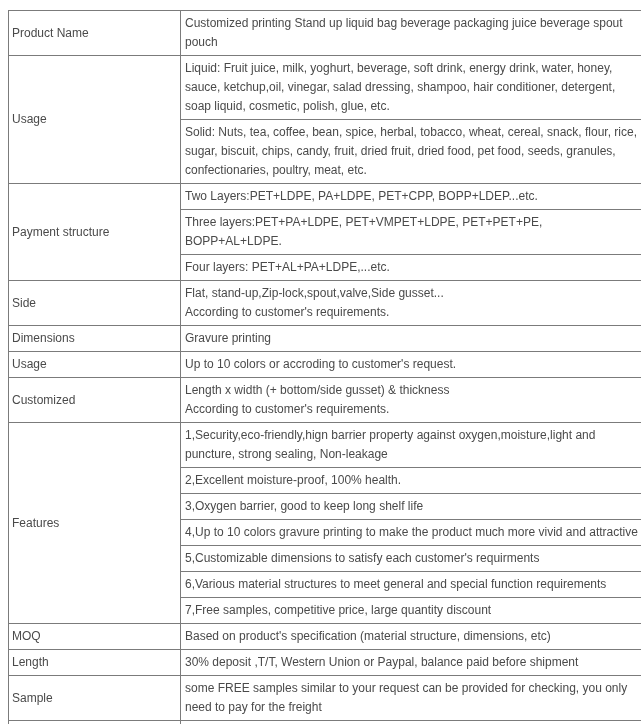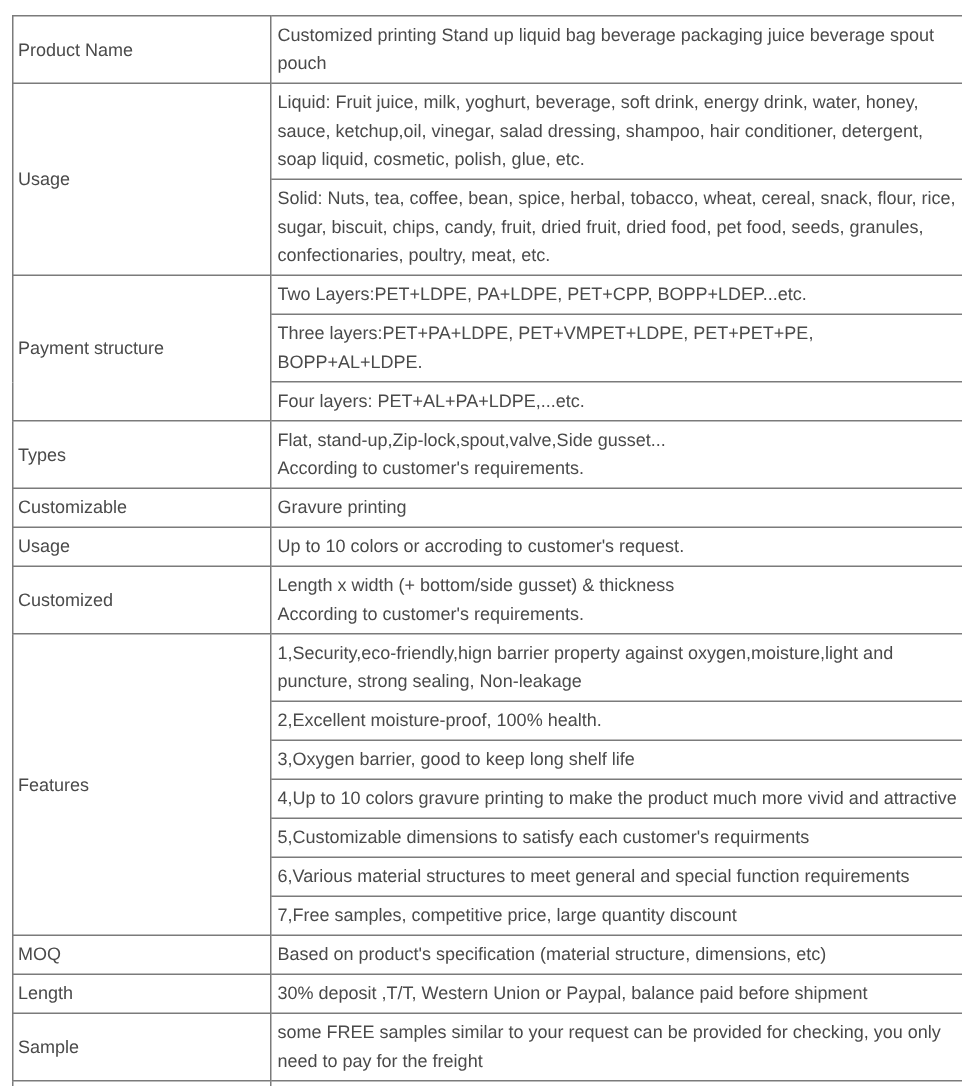--- a/index.html
+++ b/index.html
@@ -73,27 +73,27 @@
       </tr>
       <tr>
         <td class="val">Three layers:PET+PA+LDPE, PET+VMPET+LDPE, PET+PET+PE,
 BOPP+AL+LDPE.</td>
       </tr>
       <tr>
         <td class="val">Four layers: PET+AL+PA+LDPE,...etc.</td>
       </tr>
 
       <tr>
-        <td class="lbl">Types</td>
+        <td class="lbl">Side</td>
         <td class="val">Flat, stand-up,Zip-lock,spout,valve,Side gusset...
 According to customer's requirements.</td>
       </tr>
 
       <tr>
-        <td class="lbl">Customizable</td>
+        <td class="lbl">Dimensions</td>
         <td class="val">Gravure printing</td>
       </tr>
 
       <tr>
         <td class="lbl">Usage</td>
         <td class="val">Up to 10 colors or accroding to customer's request.</td>
       </tr>
 
       <tr>
         <td class="lbl">Customized</td>

